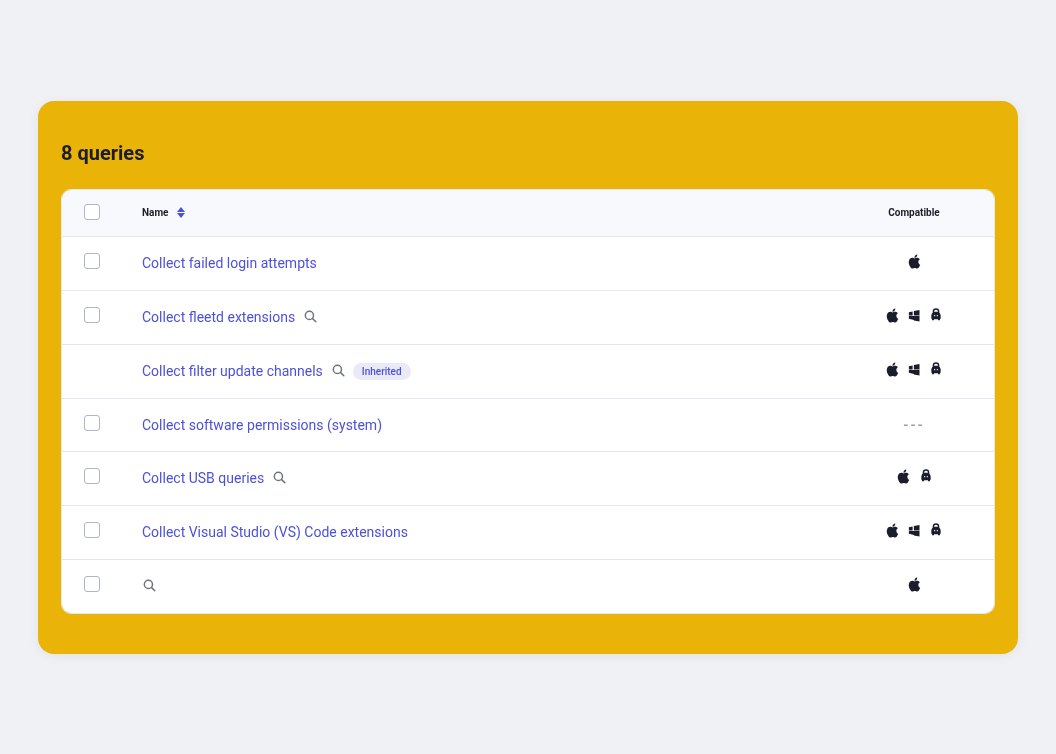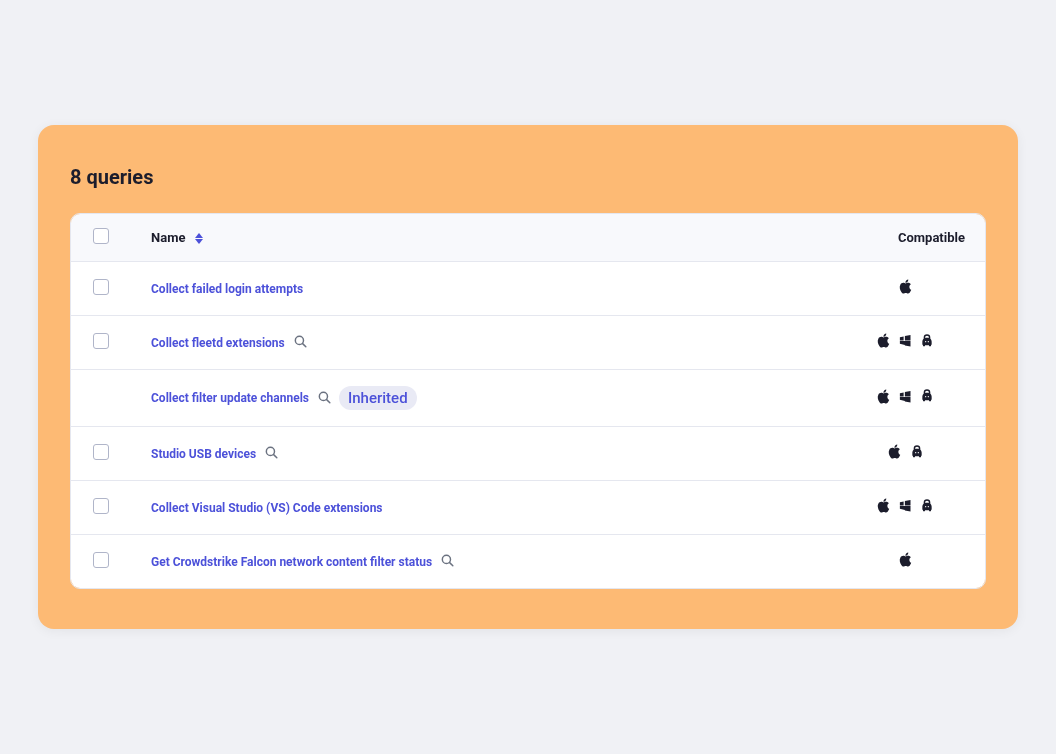--- a/index.html
+++ b/index.html
@@ -12,23 +12,23 @@
       background: #f0f1f5;
       font-family: -apple-system, BlinkMacSystemFont, 'Segoe UI', Roboto, sans-serif;
       display: flex;
       justify-content: center;
       align-items: center;
       min-height: 100vh;
       padding: 20px;
     }
 
     .card {
-      background: #fdba74;
+      background: #eab308;
       border-radius: 16px;
-      padding: 40px 32px;
+      padding: 40px 23px;
       width: 100%;
       max-width: 980px;
       box-shadow: 0 2px 12px rgba(0,0,0,0.06);
     }
 
     .page-title {
       font-size: 20px;
       font-weight: 700;
       color: #1c1d2c;
       margin-bottom: 24px;
@@ -45,38 +45,38 @@
       border-collapse: collapse;
     }
 
     thead tr {
       background: #f8f9fc;
     }
 
     thead th {
       padding: 14px 20px;
       text-align: left;
-      font-size: 13px;
+      font-size: 10px;
       font-weight: 700;
       color: #1c1d2c;
       border-bottom: 1px solid #e5e7ef;
     }
 
     th.col-checkbox {
       width: 60px;
       text-align: center;
     }
 
     th.col-name {
       width: auto;
     }
 
     th.col-compatible {
       width: 160px;
-      text-align: right;
+      text-align: center;
     }
 
     tbody tr {
       border-bottom: 1px solid #e5e7ef;
       background: #fff;
     }
 
     tbody tr:last-child {
       border-bottom: none;
     }
@@ -95,36 +95,36 @@
       font-size: 14px;
     }
 
     td.col-compatible {
       text-align: center;
       width: 160px;
     }
 
     .row-name-link {
       color: #4c51d9;
-      font-weight: 700;
-      font-size: 12px;
+      font-weight: 400;
+      font-size: 14px;
       text-decoration: none;
       cursor: pointer;
     }
 
     .name-cell {
       display: flex;
       align-items: center;
       gap: 8px;
     }
 
     .inherited-badge {
       background: #e9eaf5;
       color: #4c51d9;
-      font-size: 15px;
+      font-size: 10px;
       font-weight: 500;
       padding: 3px 9px;
       border-radius: 20px;
       white-space: nowrap;
     }
 
     .search-icon {
       color: #6b7280;
       font-size: 14px;
       cursor: pointer;
@@ -269,21 +269,30 @@
                 <span><svg width="16" height="16" viewBox="0 0 24 24" fill="#1c1d2c" xmlns="http://www.w3.org/2000/svg">
                     <path d="M12 2a5 5 0 0 0-5 5v1.5C5.9 9.6 5 11.2 5 13v3.5c0 .8.4 1.5 1 1.9V19a1 1 0 0 0 1 1h1a1 1 0 0 0 1-1v-.5h6V19a1 1 0 0 0 1 1h1a1 1 0 0 0 1-1v-.6c.6-.4 1-1.1 1-1.9V13c0-1.8-.9-3.4-2-4.5V7a5 5 0 0 0-5-5zm0 2a3 3 0 0 1 3 3H9a3 3 0 0 1 3-3zm-3 9a1 1 0 1 1 2 0 1 1 0 0 1-2 0zm4 0a1 1 0 1 1 2 0 1 1 0 0 1-2 0z"></path>
                   </svg></span>
               </div>
             </td>
           </tr>
           <tr>
             <td class="col-checkbox"><span class="checkbox-box"></span></td>
             <td class="col-name">
               <div class="name-cell">
-                <a class="row-name-link">Studio USB devices</a>
+                <a class="row-name-link">Collect software permissions (system)</a>
+              </div>
+            </td>
+            <td class="col-compatible"><span class="compat-dashes">---</span></td>
+          </tr>
+          <tr>
+            <td class="col-checkbox"><span class="checkbox-box"></span></td>
+            <td class="col-name">
+              <div class="name-cell">
+                <a class="row-name-link">Collect USB queries</a>
                 <span class="search-icon"><svg width="14" height="14" viewBox="0 0 24 24" fill="none" stroke="#6b7280" stroke-width="2.5" stroke-linecap="round" stroke-linejoin="round">
                     <circle cx="11" cy="11" r="7"></circle>
                     <line x1="16.5" y1="16.5" x2="22" y2="22"></line>
                   </svg></span>
               </div>
             </td>
             <td class="col-compatible">
               <div class="compat-icons">
                 <span><svg width="17" height="17" viewBox="0 0 24 24" fill="#1c1d2c" xmlns="http://www.w3.org/2000/svg">
                     <path d="M18.71 19.5c-.83 1.24-1.71 2.45-3.05 2.47-1.34.03-1.77-.79-3.29-.79-1.53 0-2 .77-3.27.82-1.31.05-2.3-1.32-3.14-2.53C4.25 17 2.94 12.45 4.7 9.39c.87-1.52 2.43-2.48 4.12-2.51 1.28-.02 2.5.87 3.29.87.78 0 2.26-1.07 3.8-.91.65.03 2.47.26 3.64 1.98-.09.06-2.17 1.28-2.15 3.81.03 3.02 2.65 4.03 2.68 4.04-.03.07-.42 1.44-1.38 2.83M13 3.5c.73-.83 1.94-1.46 2.94-1.5.13 1.17-.34 2.35-1.04 3.19-.69.85-1.83 1.51-2.95 1.42-.15-1.15.41-2.35 1.05-3.11z"></path>
@@ -312,21 +321,20 @@
                 <span><svg width="16" height="16" viewBox="0 0 24 24" fill="#1c1d2c" xmlns="http://www.w3.org/2000/svg">
                     <path d="M12 2a5 5 0 0 0-5 5v1.5C5.9 9.6 5 11.2 5 13v3.5c0 .8.4 1.5 1 1.9V19a1 1 0 0 0 1 1h1a1 1 0 0 0 1-1v-.5h6V19a1 1 0 0 0 1 1h1a1 1 0 0 0 1-1v-.6c.6-.4 1-1.1 1-1.9V13c0-1.8-.9-3.4-2-4.5V7a5 5 0 0 0-5-5zm0 2a3 3 0 0 1 3 3H9a3 3 0 0 1 3-3zm-3 9a1 1 0 1 1 2 0 1 1 0 0 1-2 0zm4 0a1 1 0 1 1 2 0 1 1 0 0 1-2 0z"></path>
                   </svg></span>
               </div>
             </td>
           </tr>
           <tr>
             <td class="col-checkbox"><span class="checkbox-box"></span></td>
             <td class="col-name">
               <div class="name-cell">
-                <a class="row-name-link">Get Crowdstrike Falcon network content filter status</a>
                 <span class="search-icon"><svg width="14" height="14" viewBox="0 0 24 24" fill="none" stroke="#6b7280" stroke-width="2.5" stroke-linecap="round" stroke-linejoin="round">
                     <circle cx="11" cy="11" r="7"></circle>
                     <line x1="16.5" y1="16.5" x2="22" y2="22"></line>
                   </svg></span>
               </div>
             </td>
             <td class="col-compatible">
               <div class="compat-icons">
                 <span><svg width="17" height="17" viewBox="0 0 24 24" fill="#1c1d2c" xmlns="http://www.w3.org/2000/svg">
                     <path d="M18.71 19.5c-.83 1.24-1.71 2.45-3.05 2.47-1.34.03-1.77-.79-3.29-.79-1.53 0-2 .77-3.27.82-1.31.05-2.3-1.32-3.14-2.53C4.25 17 2.94 12.45 4.7 9.39c.87-1.52 2.43-2.48 4.12-2.51 1.28-.02 2.5.87 3.29.87.78 0 2.26-1.07 3.8-.91.65.03 2.47.26 3.64 1.98-.09.06-2.17 1.28-2.15 3.81.03 3.02 2.65 4.03 2.68 4.04-.03.07-.42 1.44-1.38 2.83M13 3.5c.73-.83 1.94-1.46 2.94-1.5.13 1.17-.34 2.35-1.04 3.19-.69.85-1.83 1.51-2.95 1.42-.15-1.15.41-2.35 1.05-3.11z"></path>

